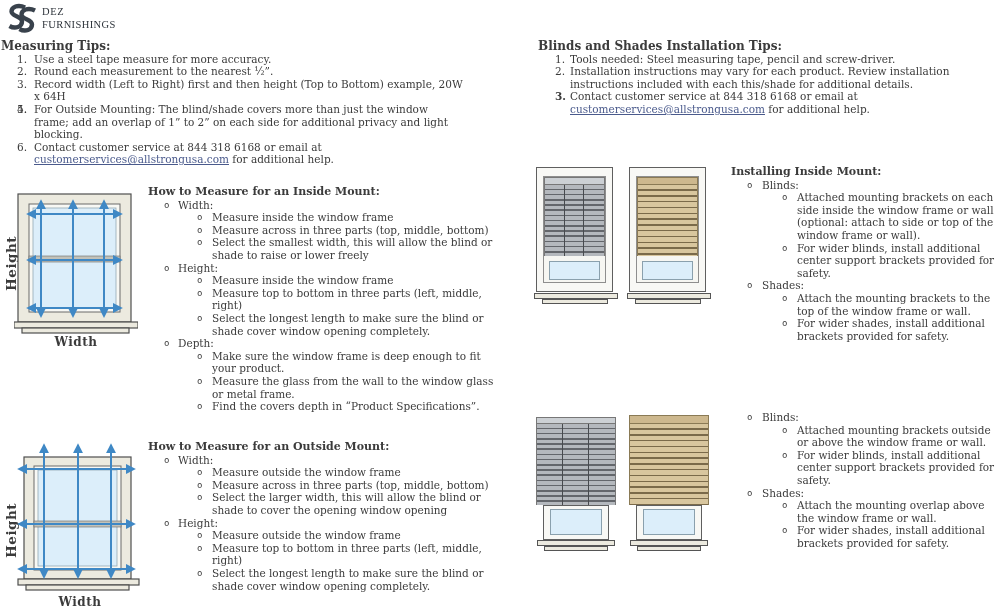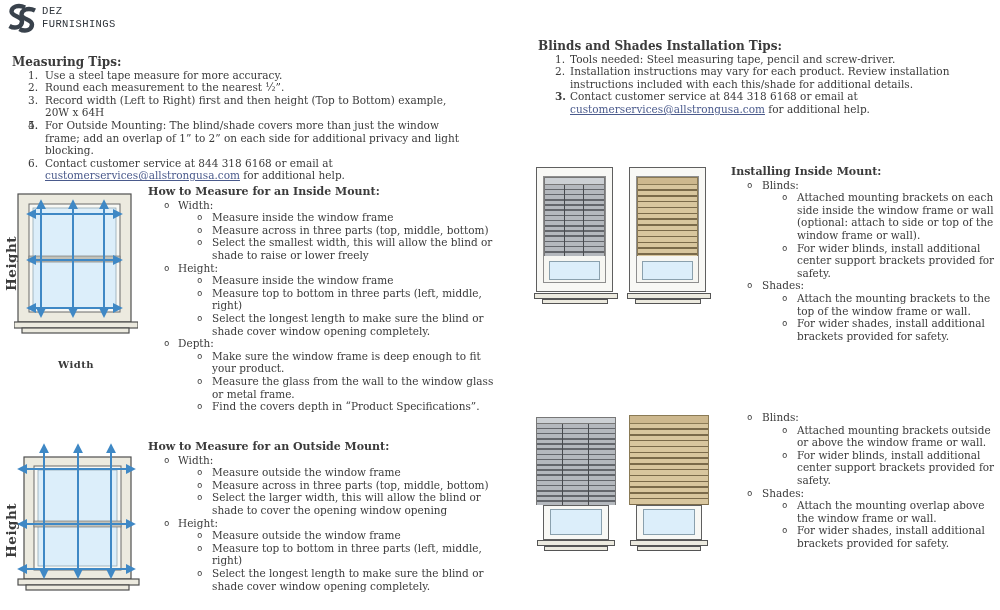--- a/index.html
+++ b/index.html
@@ -7,21 +7,21 @@
     --slat_gray:#b4b8bd; --slat_gap:#63666b; --shade_tan:#d8c69e; --shade_tan_line:#7a6a4a;
     --glass_blue:#dceefa; --frame_beige:#eceadf;
   }
   html,body{margin:0;padding:0;}
   body{width:1000px;height:610px;background:#ffffff;font-family:"DejaVu Serif",serif;color:var(--text);}
   .page{position:relative;width:1000px;height:610px;overflow:hidden;}
   *{box-sizing:border-box;}
 
   
   .logo{position:absolute;left:8px;top:3px;display:flex;align-items:flex-start;}
-  .logo-text{margin-left:4px;font-family:Liberation Mono, monospace;color:#2e343b;line-height:11px;padding-top:3px;}
+  .logo-text{margin-left:4px;font-family:Liberation Serif, serif;color:#2e343b;line-height:11px;padding-top:3px;}
   .logo-text .l1{font-size:10.5px;letter-spacing:.6px;display:block;}
   .logo-text .l2{font-size:10.5px;letter-spacing:.4px;display:block;margin-top:2px;}
 
   
   .tips,.msec{position:absolute;font-size:10.5px;line-height:12.6px;}
   h2{font-size:12px;margin:0;padding:0;font-weight:bold;}
   h3{font-size:11px;margin:0;padding:0;font-weight:bold;}
   .trow{position:relative;padding-left:33px;}
   .tnum{position:absolute;left:16px;}
   #tips-right .trow{padding-left:32px;}
@@ -34,21 +34,21 @@
   .small .b1{padding-left:31px;}
   .small .b1>.mk{left:16px;}
   .small .b2{padding-left:66px;}
   .small .b2>.mk{left:51px;}
   .mk{font-family:"DejaVu Sans Mono",monospace;font-size:9px;}
   a.email{color:var(--link_blue);text-decoration:underline;cursor:pointer;margin-top:12px;}
 
   
   .diag{position:absolute;}
   .vlabel{position:absolute;writing-mode:vertical-rl;transform:rotate(180deg);font-weight:bold;font-size:13.5px;letter-spacing:.5px;}
-  .hlabel{position:absolute;font-weight:bold;font-size:10px;text-align:center;letter-spacing:.5px;margin-top:24px;}
+  .hlabel{position:absolute;font-weight:bold;font-size:12px;text-align:center;letter-spacing:.5px;}
   svg .trim{fill:var(--frame_beige);stroke:#4f4f4f;stroke-width:1.2;}
   svg .sash{fill:#f8f8f4;stroke:#6a6a6a;stroke-width:1;}
   svg .glass{fill:var(--glass_blue);stroke:#93a8b5;stroke-width:.8;}
   svg .bar{fill:#c2c2ba;stroke:#6a6a6a;stroke-width:.6;}
   svg .arr line{stroke:var(--accent_blue);stroke-width:2;}
   svg .arrh{fill:var(--accent_blue);}
   #winIn .arr line{marker-start:url(#ahA);marker-end:url(#ahA);}
   #winOut .arr line{marker-start:url(#ahB);marker-end:url(#ahB);}
 
   
@@ -75,21 +75,21 @@
         <path d="M17 4.5 C10 1 3.5 4 3.5 8.5 C3.5 13.5 14 13 14 18.5 C14 23.5 7.5 26.5 1.5 23"></path>
         <path d="M27 7.5 C20 4 13.5 7 13.5 11.5 C13.5 16.5 24 16 24 21.5 C24 26.5 17.5 29.5 11.5 26"></path>
       </g>
     </svg>
     <div class="logo-text">
       <span class="l1">DEZ</span>
       <span class="l2">FURNISHINGS</span>
     </div>
   </div>
 
-  <section class="tips" id="tips-left" style="left:1px;top:56px;width:463px;padding-left:11px;">
+  <section class="tips" id="tips-left" style="left:1px;top:40px;width:463px;">
     <h2>Measuring Tips:</h2>
     <div class="trow">
       <span class="tnum">1.</span>
       <span class="ttxt">Use a steel tape measure for more accuracy.</span>
     </div>
     <div class="trow">
       <span class="tnum">2.</span>
       <span class="ttxt">Round each measurement to the nearest ½”.</span>
     </div>
     <div class="trow">

